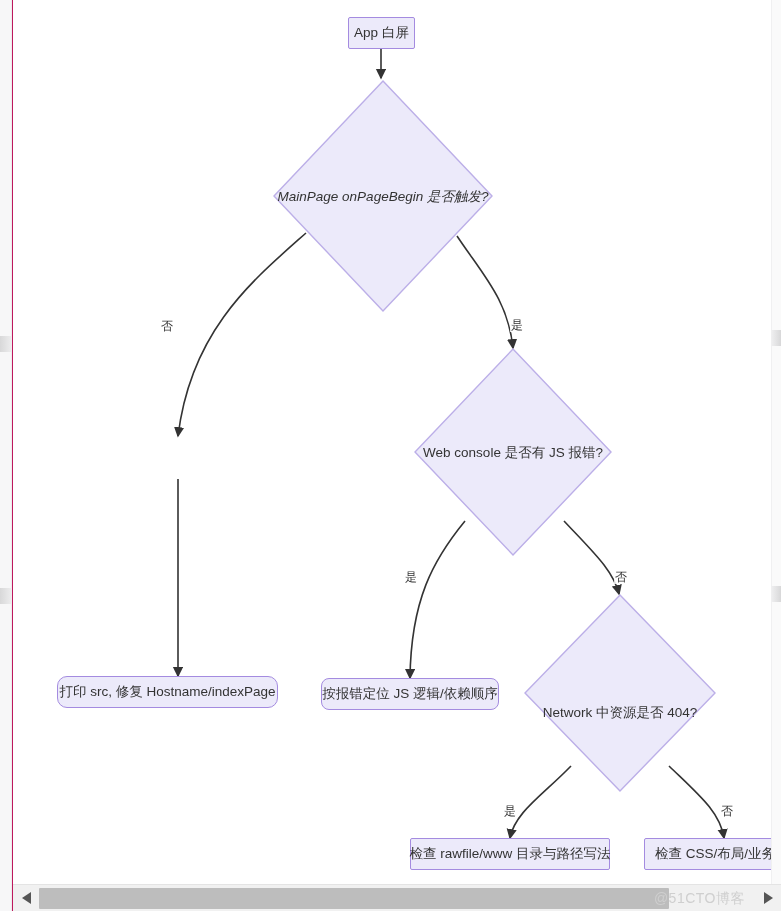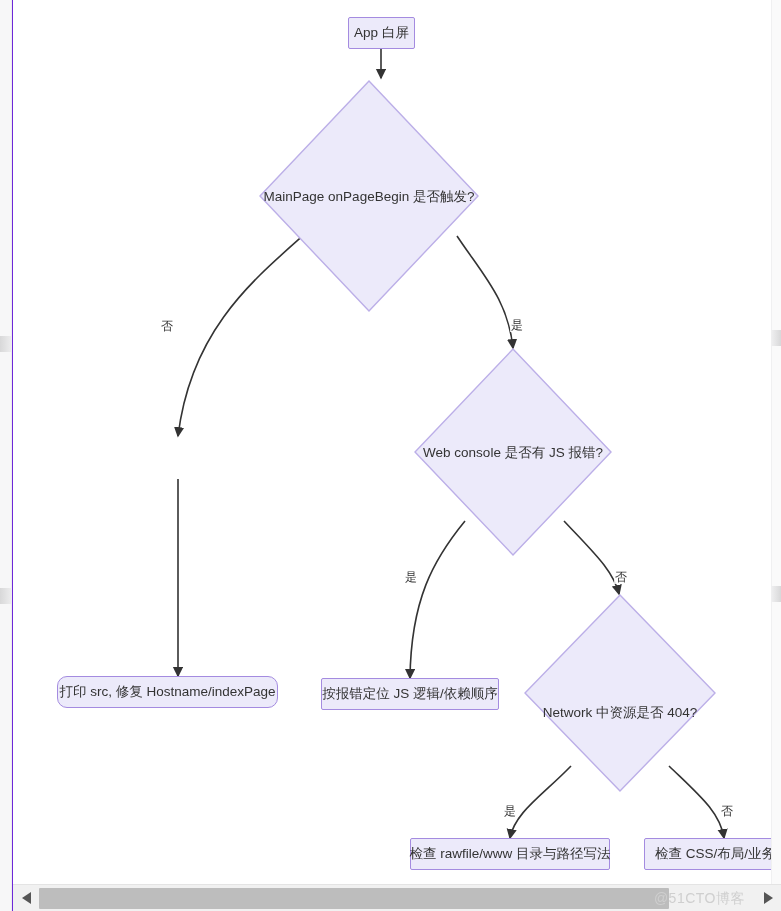--- a/index.html
+++ b/index.html
@@ -7,21 +7,21 @@
     margin: 0;
     padding: 0;
     background: #ffffff;
     font-family: "Liberation Sans", "DejaVu Sans", sans-serif;
   }
   #app {
     position: relative;
     width: 781px;
     height: 911px;
     overflow: hidden;
-    background: #6d28d9;
+    background: #be185d;
   }
 
   
   .left-gutter {
     position: absolute;
     left: 0; top: 0;
     width: 12px; height: 911px;
     background: #f7f7f8;
     border-right: 1px solid #ededee;
     box-sizing: border-box;
@@ -200,40 +200,40 @@
 
       <path d="M558,766 C530,795 502,812 497,838" stroke="#333333" stroke-width="1.6" fill="none" marker-end="url(#arrow)"></path>
 
       <path d="M656,766 C686,795 707,812 711,838" stroke="#333333" stroke-width="1.6" fill="none" marker-end="url(#arrow)"></path>
     </svg>
 
     <div class="node rect-node" style="left:335px; top:17px; width:67px; height:32px;">
       <span>App 白屏</span>
     </div>
 
-    <div class="diamond-wrap" style="left:246px; top:80px; width:220px; height:232px;">
+    <div class="diamond-wrap" style="left:260px; top:80px; width:220px; height:232px;font-style:italic;">
       <svg class="diamond-shape" viewBox="0 0 220 232" preserveAspectRatio="none">
         <polygon points="110,1 219,116 110,231 1,116" fill="#ECEAFA" stroke="#BCAFE8" stroke-width="1.4"></polygon>
       </svg>
       <div class="diamond-label" style="top:108px;">MainPage onPageBegin 是否触发?</div>
     </div>
 
 
     <div class="node rect-node" style="left:44px; top:676px; width:221px; height:32px;border-radius:10px;">
       <span>打印 src, 修复 Hostname/indexPage</span>
     </div>
 
     <div class="diamond-wrap" style="left:401px; top:348px; width:198px; height:208px;">
       <svg class="diamond-shape" viewBox="0 0 198 208" preserveAspectRatio="none">
         <polygon points="99,1 197,104 99,207 1,104" fill="#ECEAFA" stroke="#BCAFE8" stroke-width="1.4"></polygon>
       </svg>
       <div class="diamond-label" style="top:96px;">Web console 是否有 JS 报错?</div>
     </div>
 
-    <div class="node rect-node" style="left:308px; top:678px; width:178px; height:32px;">
+    <div class="node rect-node" style="left:308px; top:678px; width:178px; height:32px;border-radius:8px;">
       <span>按报错定位 JS 逻辑/依赖顺序</span>
     </div>
 
     <div class="diamond-wrap" style="left:511px; top:594px; width:192px; height:198px;">
       <svg class="diamond-shape" viewBox="0 0 192 198" preserveAspectRatio="none">
         <polygon points="96,1 191,99 96,197 1,99" fill="#ECEAFA" stroke="#BCAFE8" stroke-width="1.4"></polygon>
       </svg>
       <div class="diamond-label" style="top:92px;margin-top:18px;">Network 中资源是否 404?</div>
     </div>
 

